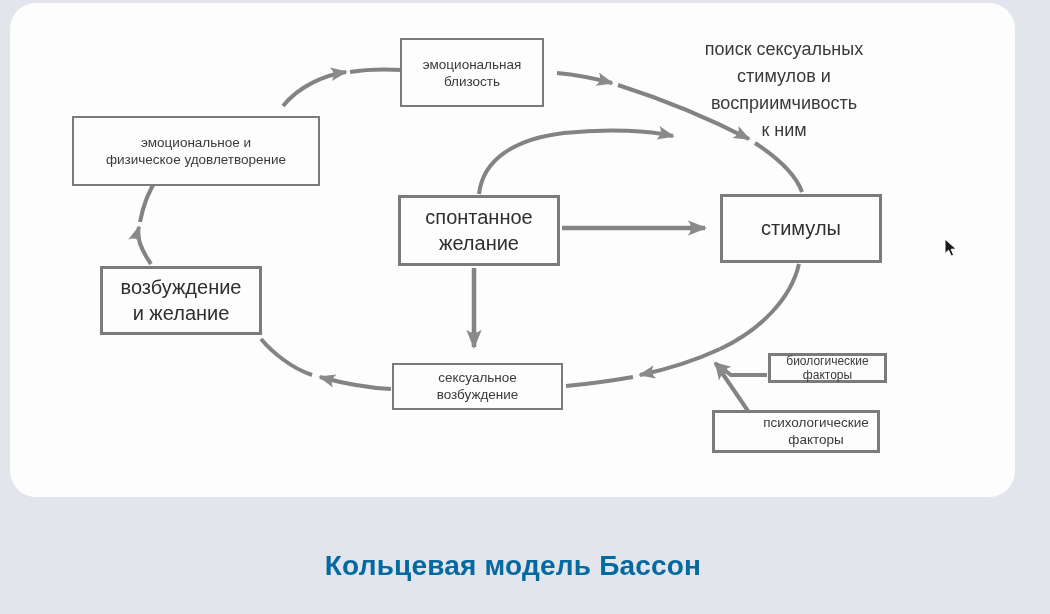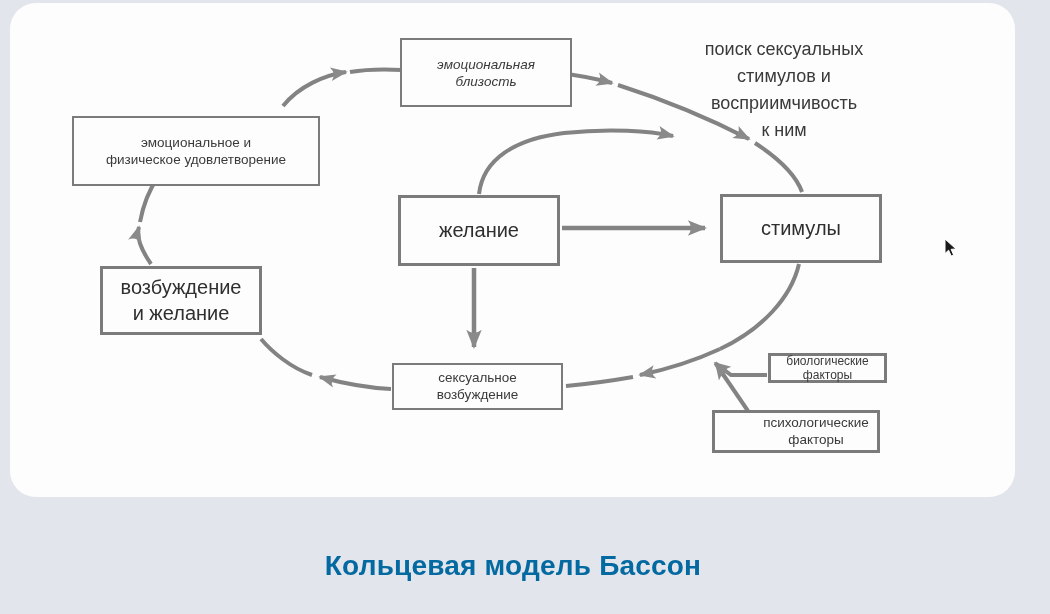--- a/index.html
+++ b/index.html
@@ -15,21 +15,21 @@
   .overlay{position:absolute;left:0;top:0;width:1050px;height:614px;pointer-events:none;}
   .node{
     position:absolute;box-sizing:border-box;background:#fdfdfe;
     border:2.5px solid #7b7b7b;
     display:flex;flex-direction:column;align-items:center;justify-content:center;
     text-align:center;color:#3a3a3a;line-height:1.26;
   }
   .node span{display:block;white-space:nowrap;}
   .small{font-size:13.5px;}
   .big{font-size:20px;border-width:3px;color:#2f2f2f;}
-  #n-intimacy{left:400px;top:38px;width:172px;height:69px;font-style:italic;}
+  #n-intimacy{left:400px;top:38px;width:144px;height:69px;}
   #n-satisfaction{left:72px;top:116px;width:248px;height:70px;}
   #n-spontaneous{left:398px;top:195px;width:162px;height:71px;}
   #n-stimuli{left:720px;top:194px;width:162px;height:69px;}
   #n-arousal-desire{left:100px;top:266px;width:162px;height:69px;}
   #n-sexual-arousal{left:392px;top:363px;width:171px;height:47px;line-height:1.2;}
   #n-bio{left:768px;top:353px;width:119px;height:30px;font-size:12px;border-width:3.5px;line-height:1.2;}
   #n-psych{left:712px;top:410px;width:168px;height:43px;border-width:3px;line-height:1.2;padding-left:40px;}
   .floating-label{
     position:absolute;left:672px;top:36px;width:224px;
     font-size:18px;line-height:1.5;color:#3a3a3a;text-align:center;
@@ -86,20 +86,21 @@
   <span>эмоциональная</span>
   <span>близость</span>
 </div>
 
 <div class="node small" id="n-satisfaction">
   <span>эмоциональное и</span>
   <span>физическое удовлетворение</span>
 </div>
 
 <div class="node big" id="n-spontaneous">
+  <span>спонтанное</span>
   <span>желание</span>
 </div>
 
 <div class="node big" id="n-stimuli">
   <span>стимулы</span>
 </div>
 
 <div class="node big" id="n-arousal-desire">
   <span>возбуждение</span>
   <span>и желание</span>

